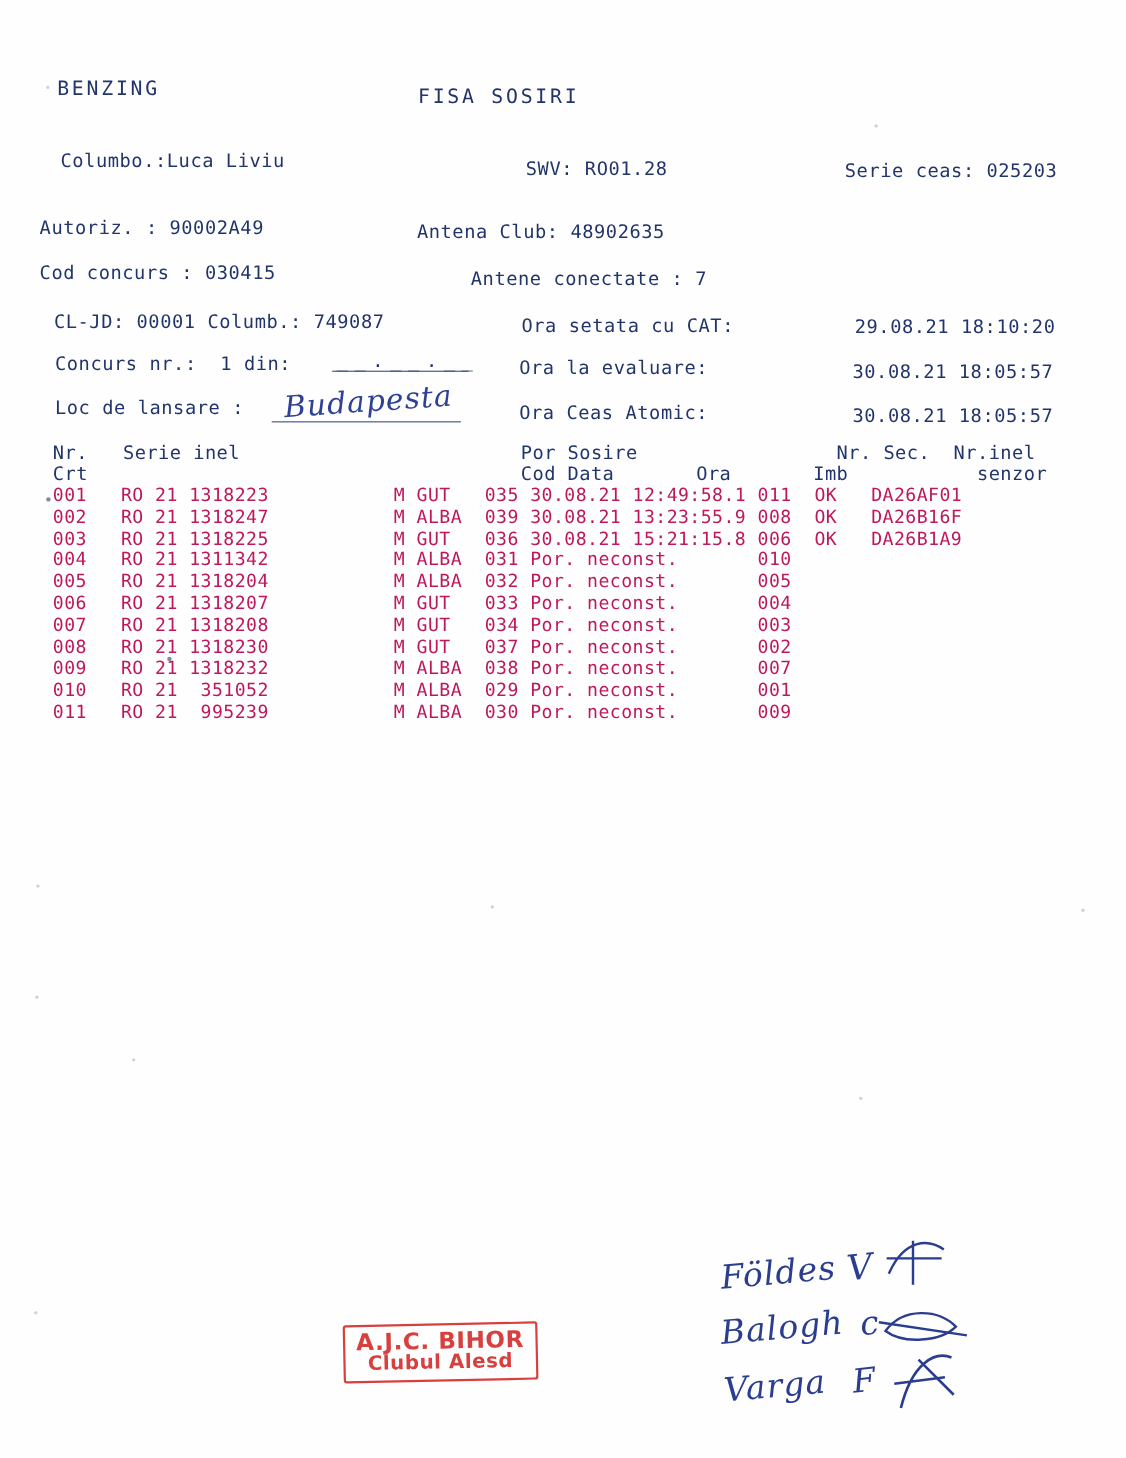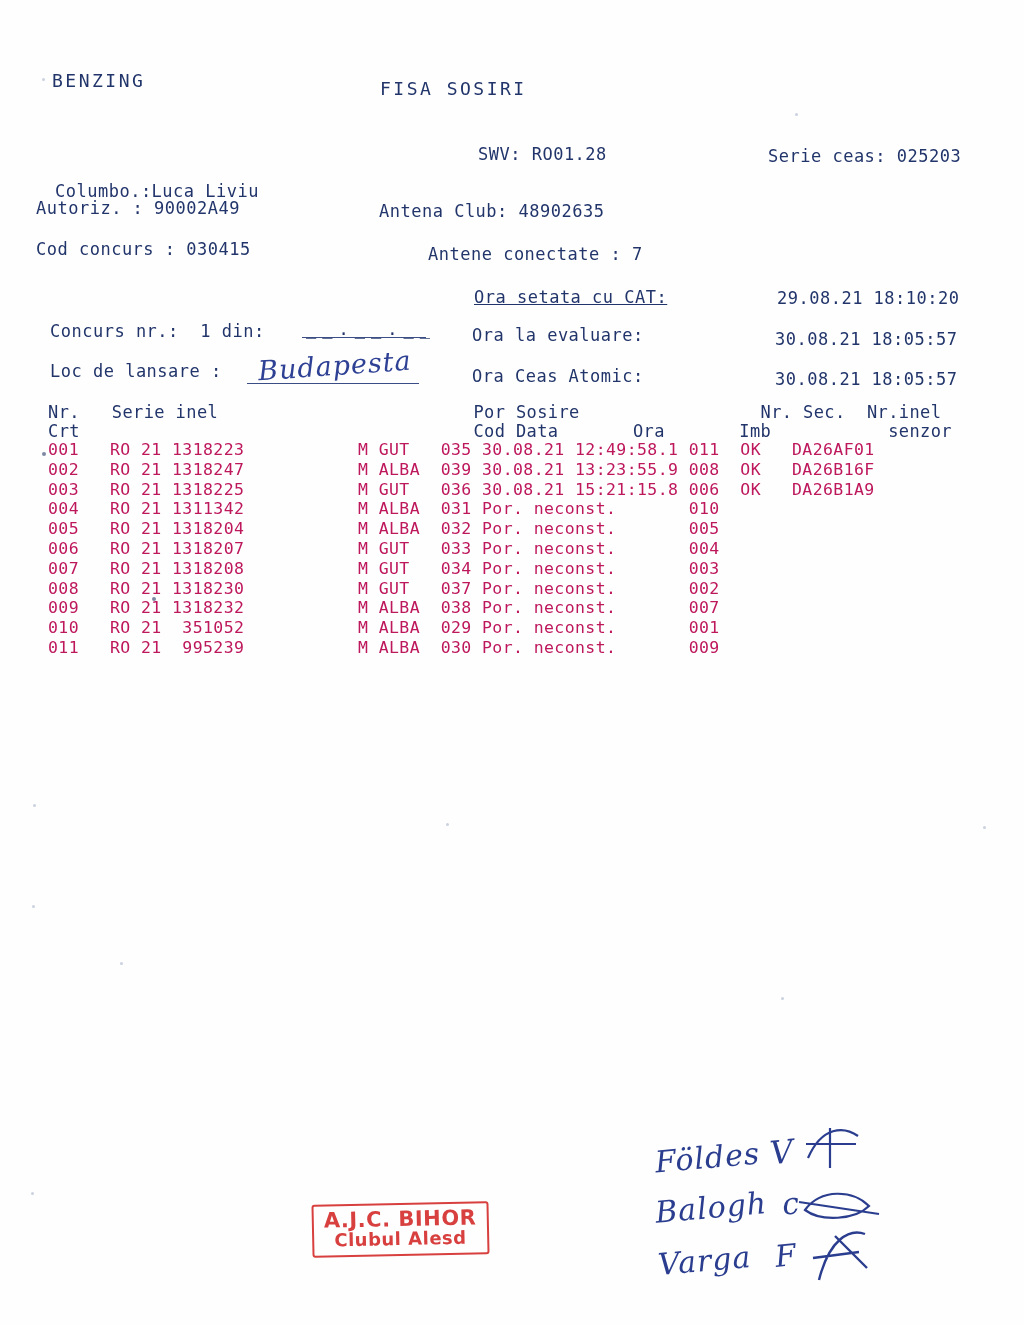--- a/index.html
+++ b/index.html
@@ -123,31 +123,32 @@
   <div class="speck" style="left:781px; top:997px;"></div>
   <div class="speck" style="left:31px; top:1192px;"></div>
   <div class="speck" style="left:795px; top:113px;"></div>
   <div class="speck" style="left:42px; top:78px;"></div>
 
   <div class="doc">
 
     <div class="t sz18" style="left:52px; top:70px; letter-spacing:2.5px;">BENZING</div>
     <div class="t sz18" style="left:380px; top:78px; letter-spacing:2.5px;">FISA SOSIRI</div>
 
-    <div class="t sz17" style="left:55px; top:137px;margin-top:44px;">Columbo.:Luca Liviu</div>
+    <div class="t sz17" style="left:55px; top:137px;">Columbo.:Luca Liviu</div>
     <div class="t sz17" style="left:478px; top:144px;">SWV: RO01.28</div>
     <div class="t sz17" style="left:768px; top:146px;">Serie ceas: 025203</div>
 
     <div class="t sz17" style="left:36px; top:198px;">Autoriz. : 90002A49</div>
     <div class="t sz17" style="left:379px; top:201px;">Antena Club: 48902635</div>
 
     <div class="t sz17" style="left:36px; top:239px;">Cod concurs : 030415</div>
     <div class="t sz17" style="left:428px; top:244px;">Antene conectate : 7</div>
 
-    <div class="t sz17" style="left:474px; top:287px;text-decoration:underline;">Ora setata cu CAT:</div>
+    <div class="t sz17" style="left:49px; top:283px;">CL-JD: 00001 Columb.: 749087</div>
+    <div class="t sz17" style="left:474px; top:287px;">Ora setata cu CAT:</div>
     <div class="t sz17" style="left:777px; top:288px;">29.08.21 18:10:20</div>
 
     <div class="t sz17" style="left:50px; top:321px;">Concurs nr.:  1 din:</div>
     <div class="t sz17" style="left:306px; top:319px; letter-spacing:6px;">__.__.__</div>
     <div class="underline-field" style="left:302px; top:337px; width:124px;"></div>
     <div class="t sz17" style="left:472px; top:325px;">Ora la evaluare:</div>
     <div class="t sz17" style="left:775px; top:329px;">30.08.21 18:05:57</div>
 
     <div class="t sz17" style="left:50px; top:361px;">Loc de lansare :</div>
     <div class="hand hand-blue" style="left:258px; top:350px; font-size:27px;">Budapesta</div>

